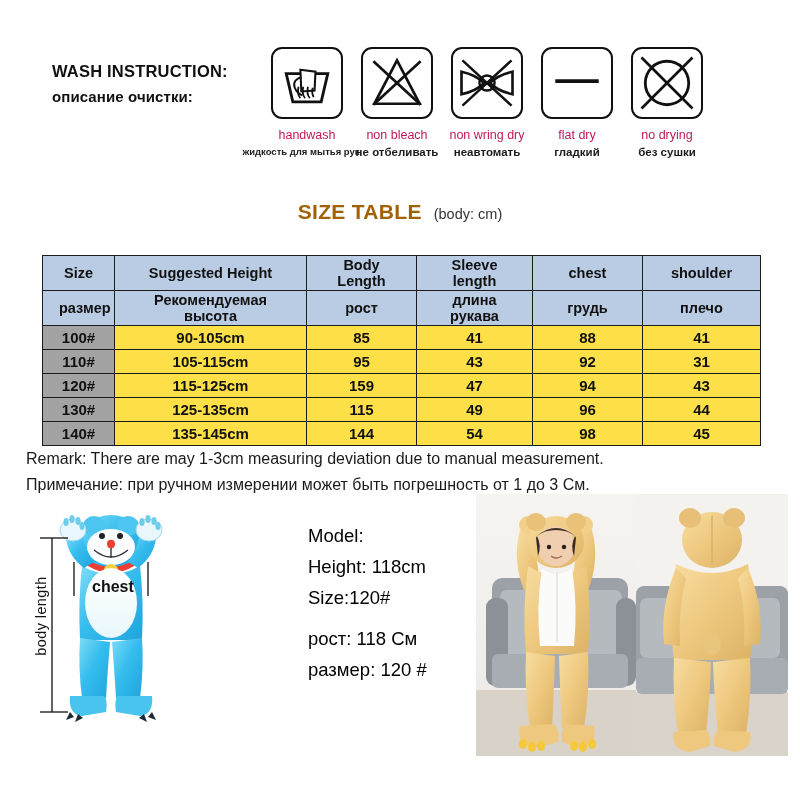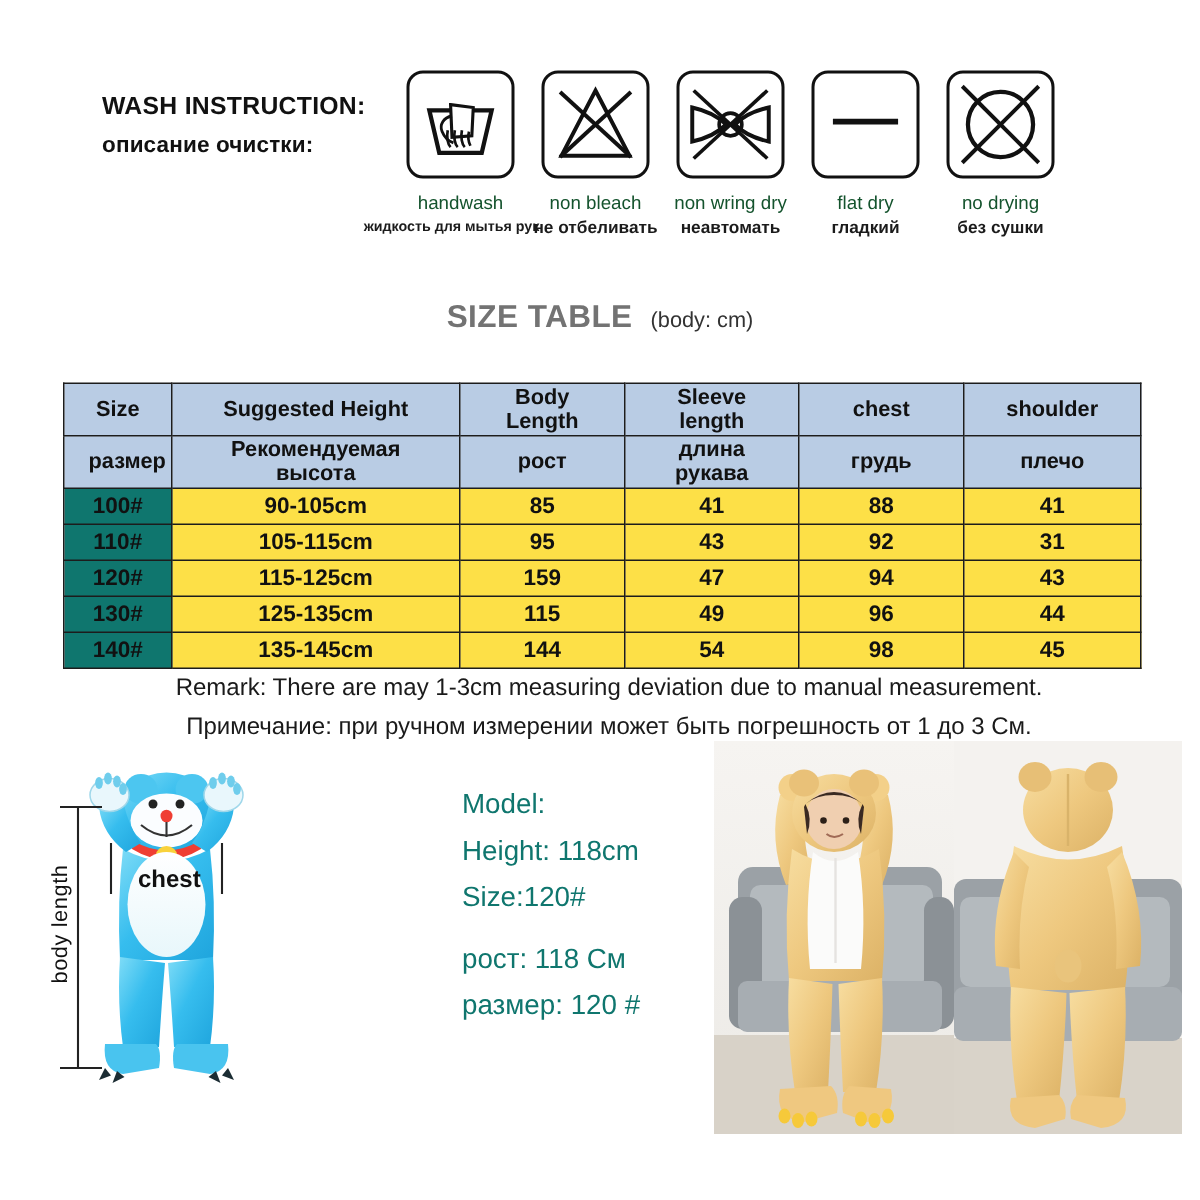--- a/index.html
+++ b/index.html
@@ -8,52 +8,52 @@
     font-family: "Liberation Sans", sans-serif;
     background:#ffffff;
     color:#1a1a1a;
     position:relative;
     overflow:hidden;
   }
 
   
   #wash-section { position:absolute; left:0; top:0; width:800px; height:182px; }
 
-  #wash-title { position:absolute; left:68px; top:58px; width:215px; }
+  #wash-title { position:absolute; left:52px; top:58px; width:215px; }
   #wash-title .t-en {
     font-size:16.5px; font-weight:bold; letter-spacing:.2px;
     color:#111; line-height:26px; white-space:nowrap;
   }
   #wash-title .t-ru {
     font-size:15px; font-weight:bold; letter-spacing:.1px;
     color:#111; line-height:26px; white-space:nowrap;
   }
 
   #care-icons { position:absolute; left:262px; top:47px; display:flex; gap:0px; }
   .care-item { width:90px; display:flex; flex-direction:column; align-items:center; }
   .care-box {
     width:72px; height:72px; border:2.6px solid #111; border-radius:11px;
     background:#fff; position:relative; overflow:hidden;
   }
   .care-box svg { display:block; width:100%; height:100%; }
   .care-en {
-    margin-top:9px; font-size:12.5px; font-weight:normal; color:#14532d;
+    margin-top:9px; font-size:12.5px; font-weight:normal; color:#be185d;
     line-height:14px; text-align:left; white-space:nowrap;
   }
   .care-ru {
     margin-top:3px; font-size:11.5px; font-weight:bold; color:#1b1b1b;
     line-height:14px; text-align:center; white-space:nowrap;
   }
 
   
   #size-title-row {
     position:absolute; left:0; top:200px; width:800px;
     display:flex; align-items:baseline; justify-content:center; gap:12px;
   }
-  #size-title { font-size:21px; font-weight:bold; color:#737373; letter-spacing:.3px; }
+  #size-title { font-size:21px; font-weight:bold; color:#a16207; letter-spacing:.3px; }
   #size-unit { font-size:14.5px; color:#333; }
 
   
   #size-table {
     position:absolute; left:42px; top:255px; width:718px;
     border-collapse:collapse; table-layout:fixed;
   }
   #size-table td {
     border:1.6px solid #1c1c1c;
     text-align:center;
@@ -65,30 +65,30 @@
     background:#b9cce4;
     font-size:14.5px;
     font-weight:bold;
     height:25px;
     padding:1px 16px;
   }
   #size-table tr.hdr td.hdr-en { font-weight:bold; }
   #size-table tr.body-row td {
     font-size:15px; font-weight:bold; height:24px; padding:1px 2px;
   }
-  #size-table tr.body-row td.size-cell { background:#0f766e; font-size:15px;margin-top:32px; }
+  #size-table tr.body-row td.size-cell { background:#a3a3a3; font-size:15px;margin-top:32px; }
   col.c-size     { width:72px; }
   col.c-height   { width:192px; }
   col.c-body     { width:110px; }
   col.c-sleeve   { width:116px; }
   col.c-chest    { width:110px; }
   col.c-shoulder { width:118px; }
 
   
-  #remarks { position:absolute; left:26px; top:446px; width:760px;text-align:center; }
+  #remarks { position:absolute; left:26px; top:446px; width:760px; }
   #remarks .line { font-size:16px; color:#1a1a1a; line-height:26px; white-space:nowrap; }
 
   
   #bottom-section { position:absolute; left:0; top:498px; width:800px; height:302px; }
 
   
   #garment-diagram { position:absolute; left:8px; top:2px; width:205px; height:240px; }
   #garment-svg { position:absolute; left:0; top:0; }
   #label-body-length {
     position:absolute; left:-7px; top:108px;
@@ -97,21 +97,21 @@
     white-space:nowrap;
   }
   #label-chest {
     position:absolute; left:84px; top:78px;
     font-size:16px; font-weight:bold; color:#111;
     white-space:nowrap;
   }
 
   
   #model-info { position:absolute; left:308px; top:22px; width:170px; }
-  #model-info .mi-line { font-size:18.5px; color:#0f766e; line-height:31px; white-space:nowrap; }
+  #model-info .mi-line { font-size:18.5px; color:#000000; line-height:31px; white-space:nowrap; }
   #model-info .mi-gap { height:10px; }
 
   
   #photos { position:absolute; left:476px; top:-4px; width:312px; height:262px; display:flex; }
   .photo { position:relative; overflow:hidden; background:#efeeec; }
   .photo-front { width:160px; height:262px; }
   .photo-back  { width:152px; height:262px; }
   .photo svg { display:block; }
 </style>
 </head>

